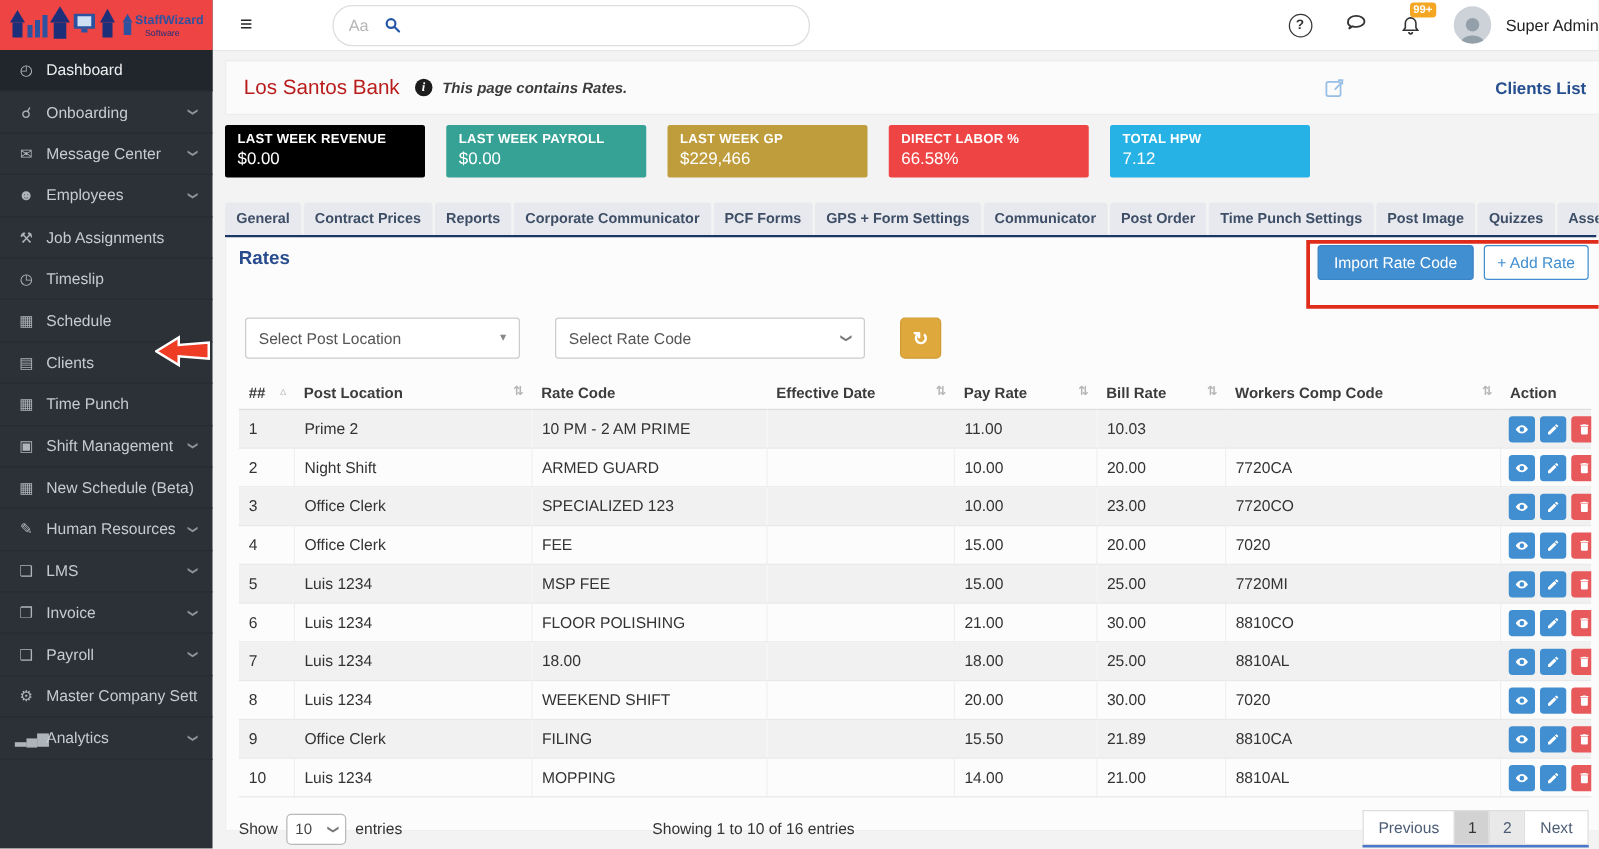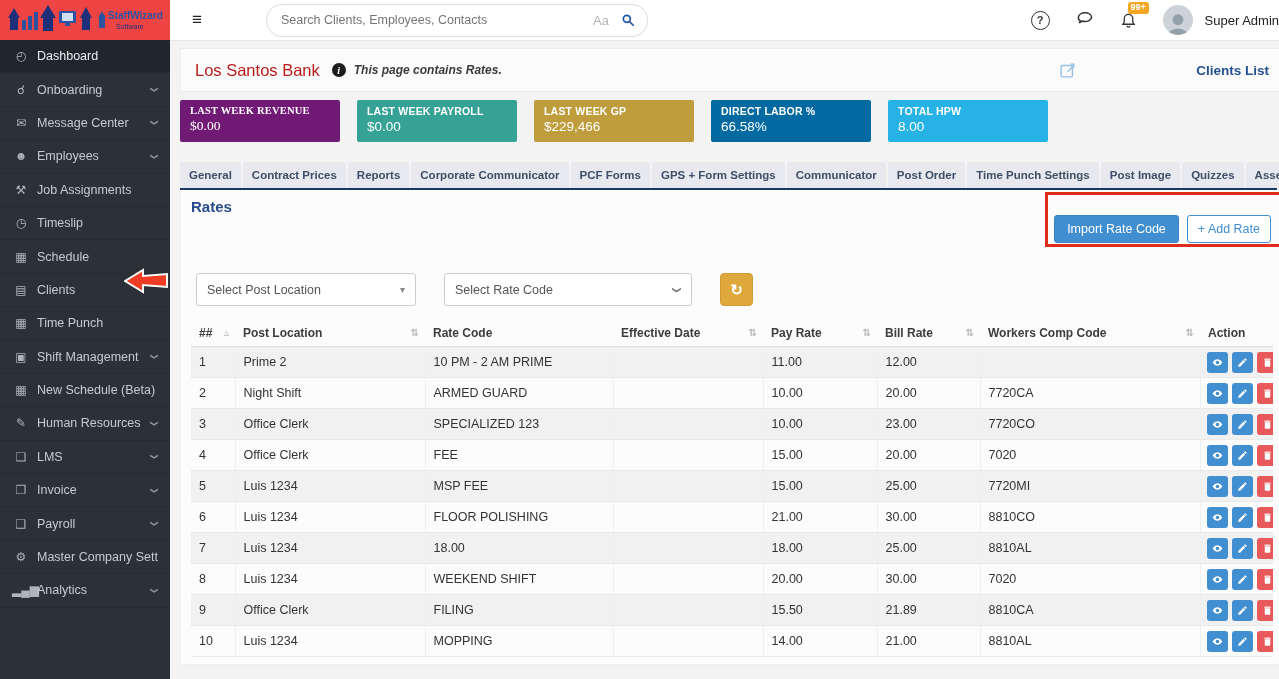--- a/index.html
+++ b/index.html
@@ -53,21 +53,21 @@
   .stat-value{font-size:13.5px;margin-top:2px;}
   .stat-chev{position:absolute;right:12px;bottom:10px;font-size:9px;transform:rotate(90deg);color:#eafaf4;}
 
   .tabs-row{display:flex;gap:2px;align-items:flex-end;}
   .tab{background:#e7e9ee;color:#3d4e66;font-size:11.5px;font-weight:bold;padding:7px 9px;
     border-radius:3px 3px 0 0;cursor:pointer;white-space:nowrap;}
   .tab-underline{width:1097px;height:2px;background:#1c3766;}
 
   .main-card{width:1104px;height:475px;background:#fcfcfc;box-sizing:border-box;padding:6px 12px 0 10px;
     border:1px solid #efefef;border-top:none;}
-  .rates-bar{display:flex;align-items:flex-start;flex-direction:column;}
+  .rates-bar{display:flex;align-items:flex-start;}
   .rates-title{font-size:15px;font-weight:bold;color:#274b8d;padding-top:2px;}
   .rates-buttons{margin-left:auto;display:flex;gap:8px;}
   .btn-import{background:#418fd0;border:1px solid #3a83c4;color:#fff;font-size:12.5px;
     padding:6px 12px;border-radius:3px;cursor:pointer;font-family:Liberation Sans, sans-serif;}
   .btn-add{background:#fff;border:1px solid #418fd0;color:#418fd0;font-size:12.5px;
     padding:6px 10px;border-radius:3px;cursor:pointer;font-family:inherit;white-space:nowrap;}
 
   .filters{display:flex;align-items:center;margin-top:30px;gap:28px;padding-left:5px;}
   .sel{height:33px;border:1px solid #ccc;border-radius:3px;background:#fff;display:flex;
     align-items:center;padding:0 10px;font-size:12.5px;color:#555;box-sizing:border-box;cursor:pointer;}
@@ -212,21 +212,20 @@
           <span class="s-icon">▂▄▆</span>
           <span class="s-label">Analytics</span>
           <span class="s-chev">❯</span>
         </div>
       </div>
   </div>
 
   <div class="topbar">
     <span class="hamburger">≡</span>
     <div class="search-pill">
-      <input placeholder="Search Clients, Employees, Contacts" style="">
       <span class="aa">Aa</span>
       <svg width="14" height="14" viewBox="0 0 24 24" fill="none" stroke="#2456a8" stroke-width="3">
           <circle cx="10" cy="10" r="6"></circle>
           <path d="M15.5 15.5l5.5 5.5" stroke-linecap="round"></path>
         </svg>
     </div>
     <div class="top-right">
       <span class="tr-icon">
           <span class="help-circle">?</span>
         </span>
@@ -261,39 +260,39 @@
       <span class="edit-ic">
         <svg width="17" height="17" viewBox="0 0 24 24" fill="none" stroke="#97bfe6" stroke-width="2">
             <rect x="3" y="5" width="16" height="16" rx="2"></rect>
             <path d="M13 13l8-8M17 3h4v4" stroke-linecap="round"></path>
           </svg>
       </span>
       <span class="clients-link">Clients List</span>
     </div>
 
     <div class="stats-row">
-        <div class="stat" style="background: #701a75; font-family: Liberation Serif, serif;">
+        <div class="stat" style="background: #000000;">
           <div class="stat-label">LAST WEEK REVENUE</div>
           <div class="stat-value">$0.00</div>
         </div>
         <div class="stat" style="background: rgb(53, 162, 149);">
           <div class="stat-label">LAST WEEK PAYROLL</div>
           <div class="stat-value">$0.00</div>
         </div>
         <div class="stat" style="background: rgb(191, 157, 60);">
           <div class="stat-label">LAST WEEK GP</div>
           <div class="stat-value">$229,466</div>
         </div>
-        <div class="stat" style="background: #0369a1;">
+        <div class="stat" style="background: #ef4444;">
           <div class="stat-label">DIRECT LABOR %</div>
           <div class="stat-value">66.58%</div>
         </div>
         <div class="stat" style="background: rgb(39, 178, 229);">
           <div class="stat-label">TOTAL HPW</div>
-          <div class="stat-value">8.00</div>
+          <div class="stat-value">7.12</div>
         </div>
       </div>
 
     <div class="tabs-row">
         <div class="tab">General</div>
         <div class="tab">Contract Prices</div>
         <div class="tab">Reports</div>
         <div class="tab">Corporate Communicator</div>
         <div class="tab">PCF Forms</div>
         <div class="tab">GPS + Form Settings</div>
@@ -352,21 +351,21 @@
               <th><span>Action</span></th>
             </tr>
           </thead>
         <tbody>
             <tr class="odd">
               <td>1</td>
               <td>Prime 2</td>
               <td>10 PM - 2 AM PRIME</td>
               <td></td>
               <td>11.00</td>
-              <td>12.00</td>
+              <td>10.03</td>
               <td></td>
               <td class="act"><button class="abtn" style="background: rgb(65, 143, 208);">
                   <span style="display:flex">
                     <svg width="11" height="11" viewBox="0 0 24 24" fill="#fff">
                       <path d="M12 5C5.5 5 1.5 12 1.5 12s4 7 10.5 7 10.5-7 10.5-7-4-7-10.5-7zm0 11a4 4 0 110-8 4 4 0 010 8z"></path>
                     </svg>
                   </span>
                 </button><button class="abtn" style="background: rgb(65, 143, 208);">
                   <span style="display:flex">
                     <svg width="11" height="11" viewBox="0 0 24 24" fill="#fff">
@@ -629,20 +628,35 @@
                   <span style="display:flex">
                     <svg width="11" height="11" viewBox="0 0 24 24" fill="#fff">
                       <path d="M6 19a2 2 0 002 2h8a2 2 0 002-2V7H6v12zM19 4h-3.5l-1-1h-5l-1 1H5v2h14V4z"></path>
                     </svg>
                   </span>
                 </button></td>
             </tr>
           </tbody>
       </table>
 
+      <div class="table-footer">
+        <span>Show</span>
+        <span class="show-sel">
+          <span>10</span>
+          <span class="chev">❯</span>
+        </span>
+        <span>entries</span>
+        <span class="showing">Showing 1 to 10 of 16 entries</span>
+        <span class="pagination">
+            <span class="pbtn">Previous</span>
+            <span class="pbtn pnum pactive">1</span>
+            <span class="pbtn pnum">2</span>
+            <span class="pbtn">Next</span>
+          </span>
+      </div>
     </div>
   </div>
 
   <div class="ann" style="left: 1045.12px; top: 192px; width: 243.875px; height: 55px;"></div>
   <svg class="ann-arrow" width="44" height="28" viewBox="0 0 44 28">
     <polygon points="1,14 19,3 19,9 43,7 43,20 19,18 19,25" fill="#ee3c25" stroke="#fff" stroke-width="2"></polygon>
   </svg>
 </div>
 
 </body></html>

